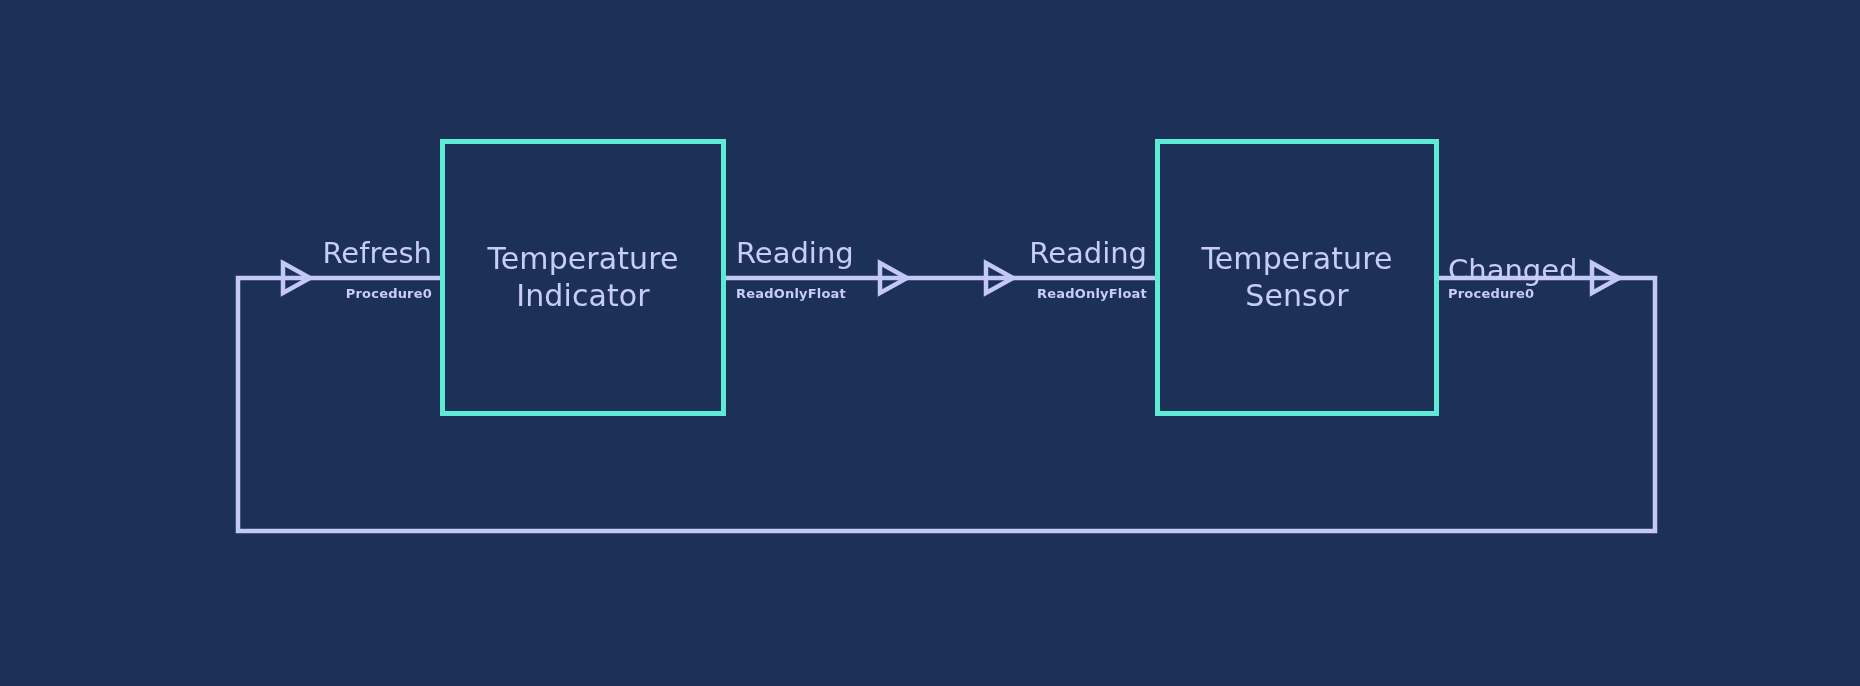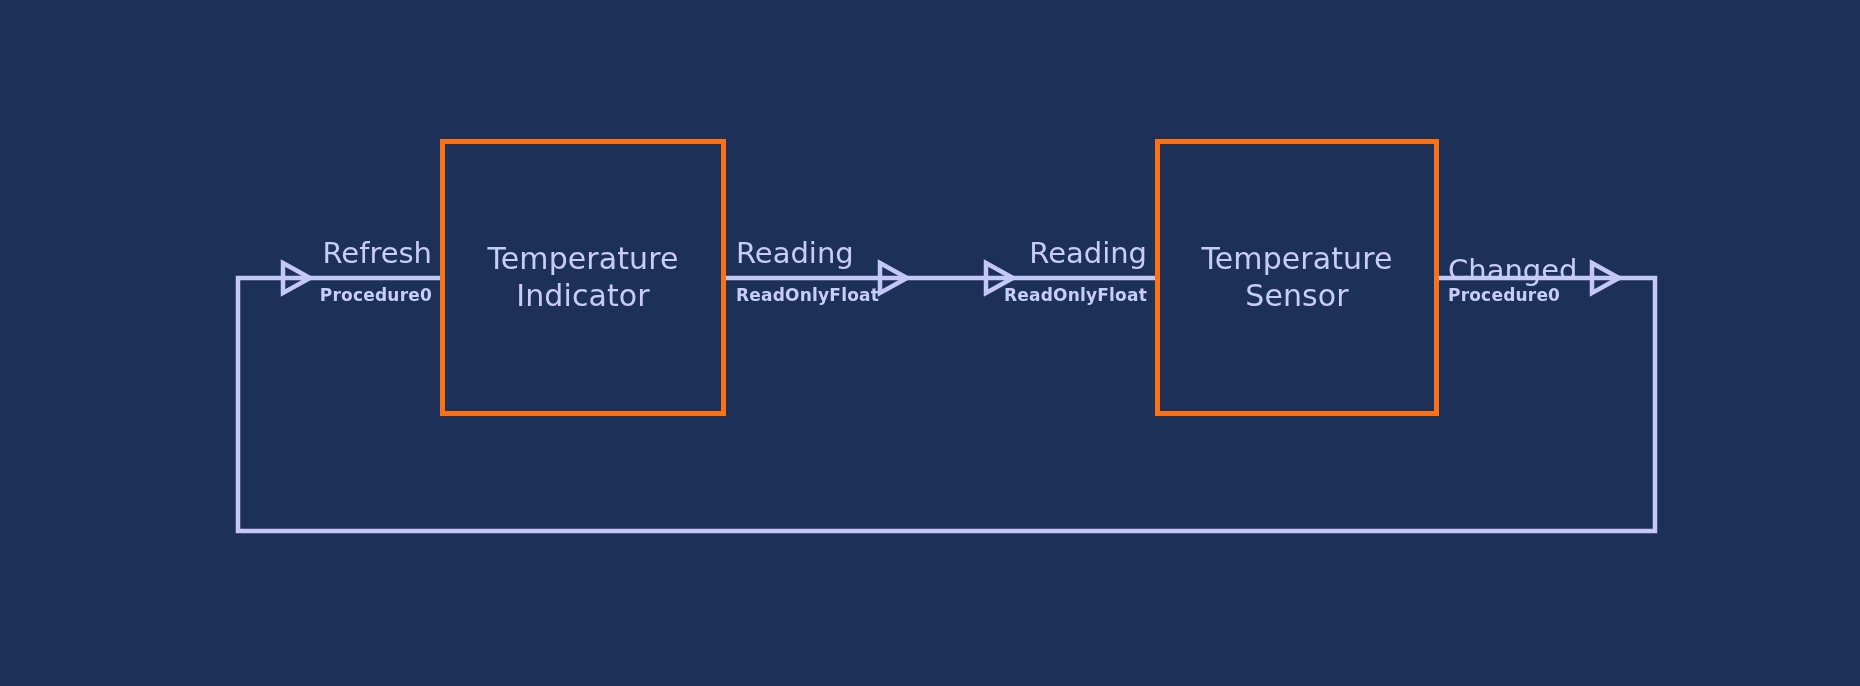--- a/index.html
+++ b/index.html
@@ -25,21 +25,21 @@
     left: 0;
     top: 0;
     width: 1860px;
     height: 686px;
   }
 
   
   .node {
     position: absolute;
     box-sizing: border-box;
-    border: 5px solid #f97316;
+    border: 5px solid #5eead4;
     background: #1d3058;
     display: flex;
     align-items: center;
     justify-content: center;
     text-align: center;
     color: #c7ccf8;
     font-size: 30px;
     line-height: 1.22;
     letter-spacing: 0.1px;
     z-index: 3;
@@ -67,21 +67,21 @@
     position: absolute;
     color: #c7ccf8;
     white-space: nowrap;
     z-index: 4;
   }
   .port-name {
     font-size: 29px;
     line-height: 1;
   }
   .port-type {
-    font-size: 17px;
+    font-size: 13px;
     font-weight: 700;
     line-height: 1;
     letter-spacing: 0.2px;
   }
   .align-right { transform: translateX(-100%); }
   .align-left  { text-align: left; }
 
   
   #label-refresh-name        { left: 432px;  top: 239px; }
   #label-refresh-type        { left: 432px;  top: 287px; }

